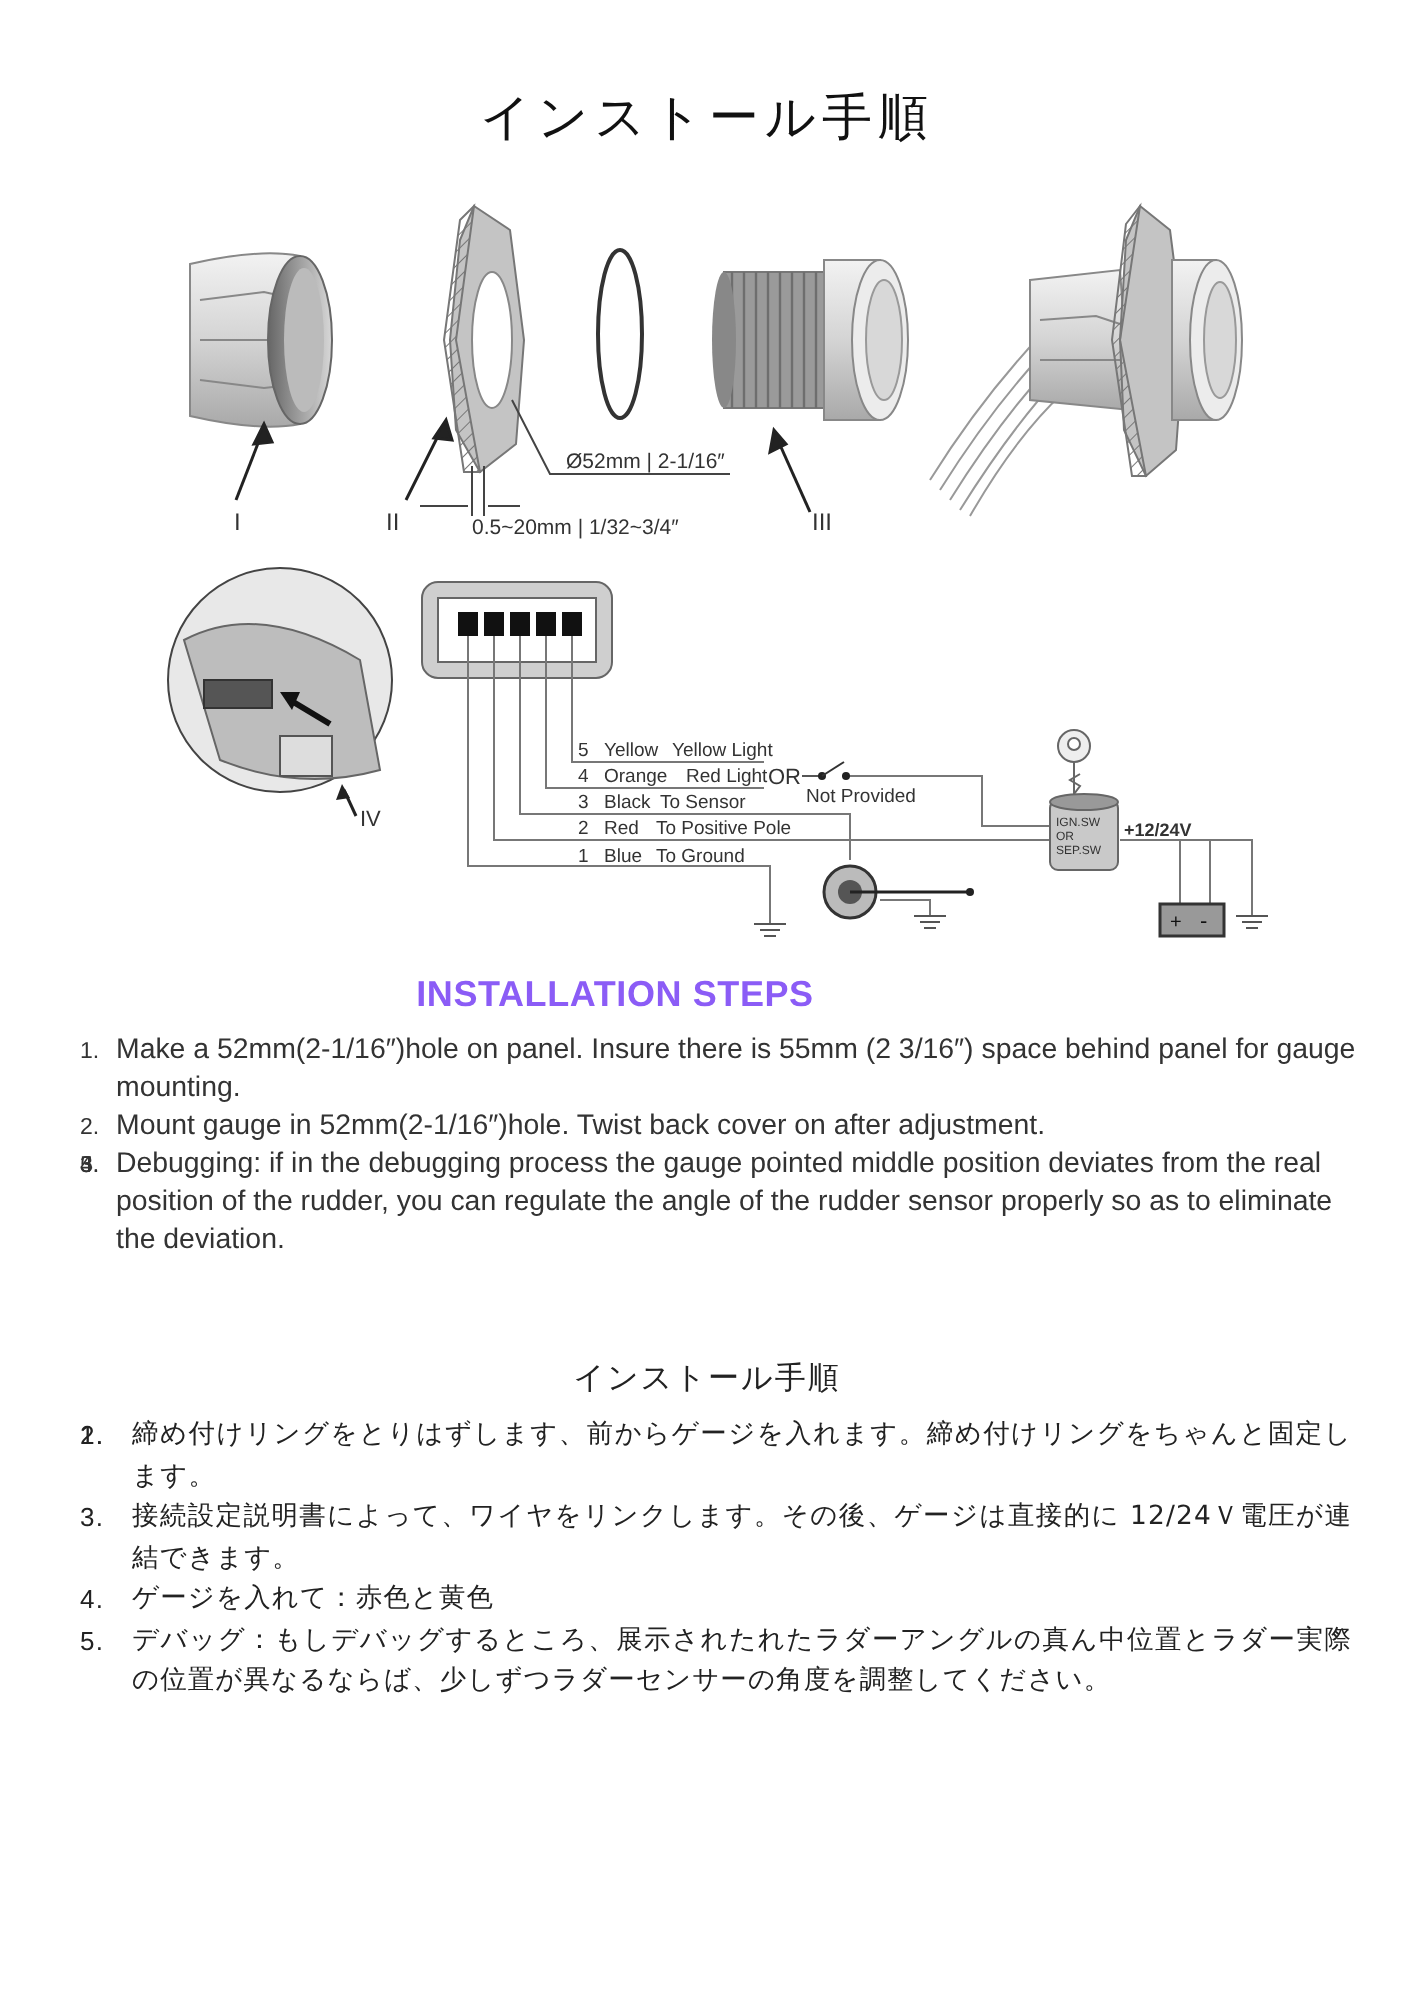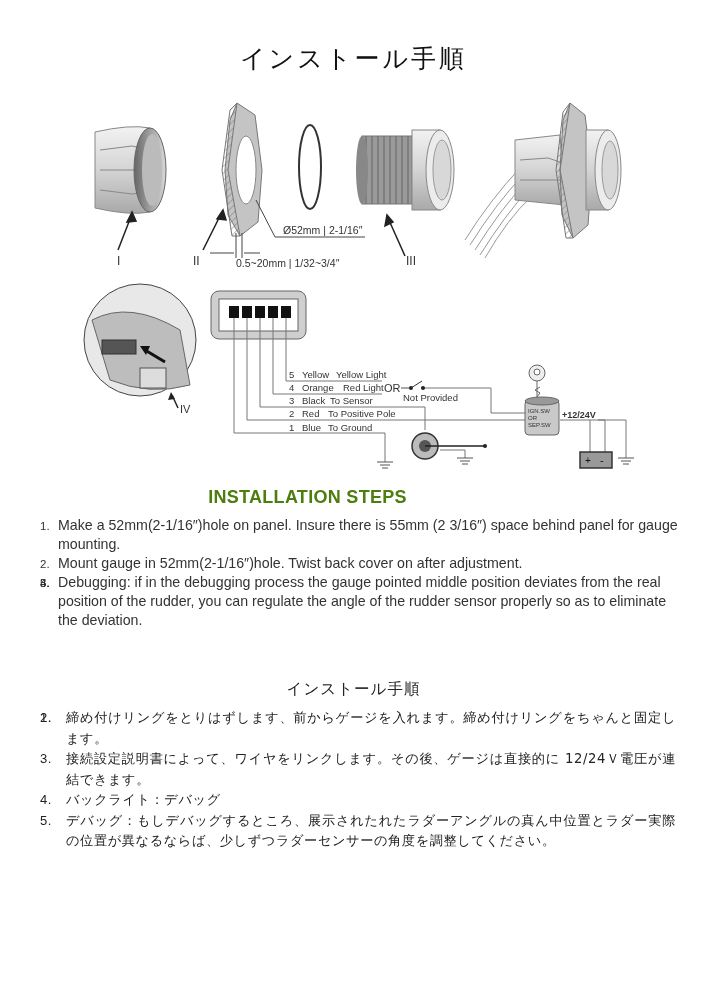--- a/index.html
+++ b/index.html
@@ -1,20 +1,20 @@
 <!DOCTYPE html>
 <html><head>
 <meta charset="utf-8">
 <style>
   html,body{margin:0;padding:0;background:#fff;}
   body{width:707px;height:1000px;position:relative;overflow:hidden;font-family:"Liberation Sans","DejaVu Sans",sans-serif;color:#222;}
   .abs{position:absolute;}
   .title-jp{left:0;width:707px;top:42px;text-align:center;font-family:"DejaVu Sans",sans-serif;font-size:25px;letter-spacing:3px;color:#111;}
   svg text{font-family:"Liberation Sans","DejaVu Sans",sans-serif;}
-  .steps-title{left:0;width:615px;top:487px;text-align:center;font-weight:bold;font-size:18px;color:#4d7c0f;letter-spacing:0.3px;}
+  .steps-title{left:0;width:615px;top:487px;text-align:center;font-weight:bold;font-size:18px;color:#8b5cf6;letter-spacing:0.3px;}
   .en-list{left:40px;top:516px;width:640px;margin:0;padding:0;list-style:none;font-size:14.2px;line-height:19px;color:#333;}
   .en-list li{position:relative;padding-left:18px;margin-bottom:0;}
   .en-list .num{position:absolute;left:0;top:1px;font-size:11.5px;}
   .jp-title{left:0;width:707px;top:679px;text-align:center;font-family:"DejaVu Sans",sans-serif;font-size:15.5px;color:#222;letter-spacing:1px;}
   .jp-list{left:40px;top:708px;width:636px;margin:0;padding:0;list-style:none;font-family:"DejaVu Sans",sans-serif;font-size:13.2px;line-height:20.5px;color:#222;letter-spacing:0.6px;}
   .jp-list li{position:relative;padding-left:26px;text-align:justify;}
   .jp-list .num{position:absolute;left:0;top:0;font-family:"Liberation Sans",sans-serif;font-size:13px;}
 </style>
 </head>
 <body>
@@ -218,15 +218,15 @@
   <li><span class="num">3.</span></li>
   <li><span class="num">4.</span></li>
   <li><span class="num">5.</span><span>Debugging: if in the debugging process the gauge pointed middle position deviates from the real position of the rudder, you can regulate the angle of the rudder sensor properly so as to eliminate the deviation.</span></li>
 </ol>
 
 <div class="abs jp-title">インストール手順</div>
 <ol class="abs jp-list">
   <li><span class="num">1.</span></li>
   <li><span class="num">2.</span><span>締め付けリングをとりはずします、前からゲージを入れます。締め付けリングをちゃんと固定します。</span></li>
   <li><span class="num">3.</span><span>接続設定説明書によって、ワイヤをリンクします。その後、ゲージは直接的に 12/24Ｖ電圧が連結できます。</span></li>
-  <li><span class="num">4.</span><span>バックライト：デバッグ</span></li>
+  <li><span class="num">4.</span><span>ゲージを入れて：赤色と黄色</span></li>
   <li><span class="num">5.</span><span>デバッグ：もしデバッグするところ、展示されたれたラダーアングルの真ん中位置とラダー実際の位置が異なるならば、少しずつラダーセンサーの角度を調整してください。</span></li>
 </ol>
 
 </body></html>

